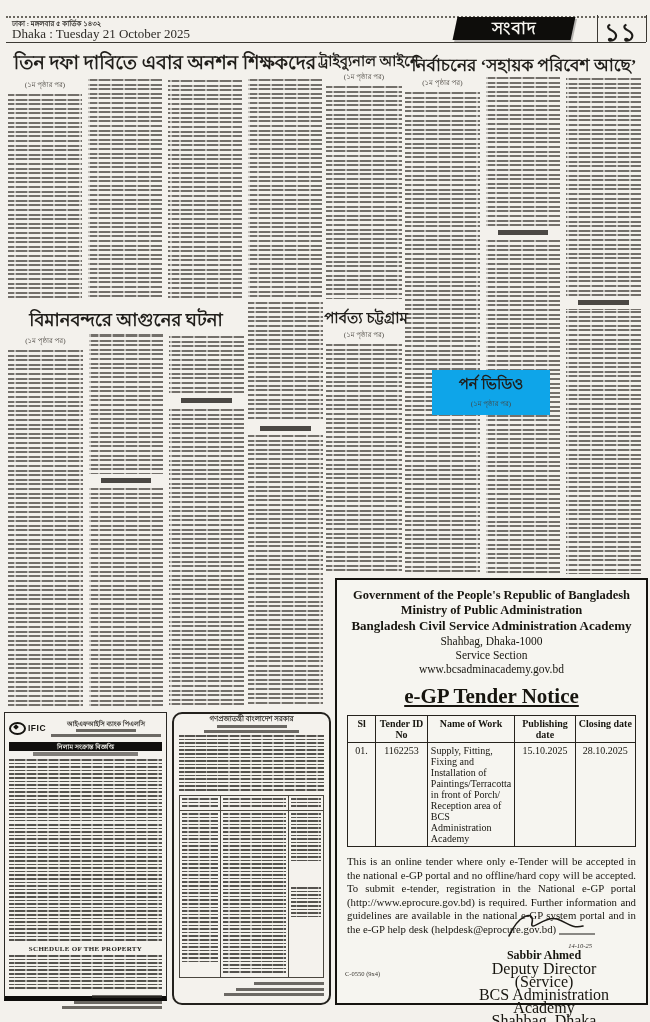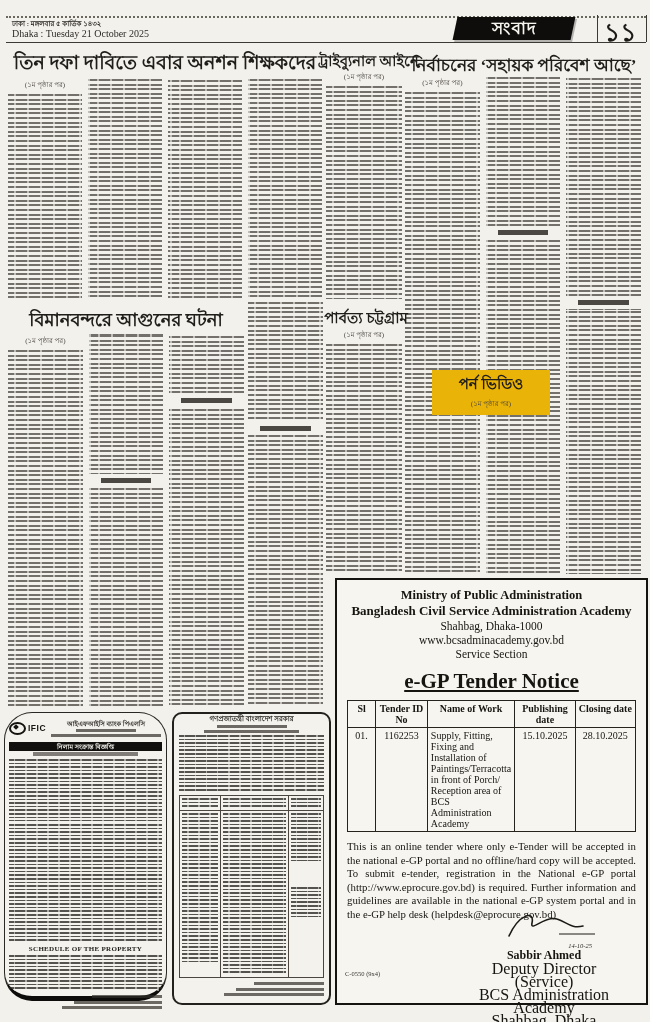--- a/index.html
+++ b/index.html
@@ -6,21 +6,21 @@
   .sheet{
     position:relative;width:650px;height:1022px;margin:0 auto;
     background:#f3f1ec;overflow:hidden;
     font-family:"Liberation Serif", serif;color:#2e2b27;
   }
   
   .rule-dotted{position:absolute;left:6px;right:4px;top:16px;border-top:2px dotted #6a675f;}
   .rule-solid{position:absolute;left:6px;right:4px;top:42px;border-top:1.5px solid #3c3a34;}
   .dateline{position:absolute;left:12px;top:20px;line-height:9px;}
   .dateline .bn{font-size:7px;font-weight:bold;}
-  .dateline .en{font-size:10px;}
+  .dateline .en{font-size:13px;}
   .masthead-box{
     position:absolute;left:455px;top:17px;width:118px;height:23px;background:#0e0d0b;
     transform:skewX(-12deg);display:flex;align-items:center;justify-content:center;
     box-shadow:2px 2px 0 rgba(0,0,0,.25);
   }
   .masthead-box span{transform:skewX(12deg);color:#f7f5f0;font-weight:bold;font-size:17px;letter-spacing:1px;}
   .pageno-rule{position:absolute;left:597px;top:15px;height:27px;border-left:1.5px solid #3c3a34;}
   .pageno-rule2{position:absolute;left:646px;top:15px;height:27px;border-left:1.5px solid #3c3a34;}
   .pageno{position:absolute;left:604px;top:13px;font-size:25px;font-weight:bold;color:#1d1b18;}
   
@@ -35,23 +35,23 @@
       repeating-linear-gradient(180deg, rgba(55,51,45,.68) 0 2px, rgba(55,51,45,0) 2px 4.6px);
   }
   .col:nth-child(2n) .greek{background-position:3px 1px,0 1px;}
   .col:nth-child(3n) .greek{background-position:5px 2px,0 2px;}
   .subhead-bar{height:5px;margin:4px 12px;background:rgba(32,30,26,.8);}
   .greek-fine{
     background-image:
       repeating-linear-gradient(90deg, rgba(243,241,236,0) 0 5px, rgba(243,241,236,.55) 5px 6.5px, rgba(243,241,236,0) 6.5px 11px),
       repeating-linear-gradient(180deg, rgba(40,38,34,.78) 0 1.6px, rgba(40,38,34,0) 1.6px 3.6px);
   }
-  .overlay-hl{position:absolute;background:#eab308;padding:2px 0;}
+  .overlay-hl{position:absolute;background:#0ea5e9;padding:2px 0;}
   
-  .ad{position:absolute;background:#f4f2ed;box-sizing:border-box;border-radius:28px;}
+  .ad{position:absolute;background:#f4f2ed;box-sizing:border-box;}
   .ad-ific{left:4px;top:712px;width:163px;height:289px;border:1.5px solid #2a2824;border-bottom:5px solid #0d0c0a;padding:3px 4px;}
   .logo-row{display:flex;align-items:center;gap:4px;height:24px;}
   .ific-mark{display:flex;align-items:center;gap:2px;}
   .ific-eye{width:13px;height:9px;border:2px solid #14130f;border-radius:50%;position:relative;}
   .ific-eye::after{content:"";position:absolute;left:3px;top:1px;width:4px;height:4px;background:#14130f;transform:rotate(45deg);}
   .ific-word{font-family:"Liberation Sans",sans-serif;font-weight:bold;font-size:8.5px;letter-spacing:.5px;color:#14130f;}
   .logo-lines{flex:1;display:flex;flex-direction:column;align-items:center;gap:2px;}
   .logo-lines .t{font-size:6.5px;font-weight:bold;line-height:7px;}
   .bar-line{height:3px;background:rgba(50,47,42,.7);}
   .notice-bar{height:9px;background:#100f0d;color:#f6f4ef;font-size:6.5px;font-weight:bold;text-align:center;line-height:9px;margin:2px 0 1px;}
@@ -251,25 +251,26 @@
     </tbody>
       </table>
     <div class="signoff">
       <span class="bar-line"></span>
       <span class="bar-line"></span>
       <span class="bar-line"></span>
     </div>
   </div>
 
   <div class="tender">
+    <div class="c t-gov">Government of the People's Republic of Bangladesh</div>
     <div class="c t-min">Ministry of Public Administration</div>
     <div class="c t-acad">Bangladesh Civil Service Administration Academy</div>
     <div class="c t-addr">Shahbag, Dhaka-1000</div>
+    <div class="c t-sec">Service Section</div>
     <div class="c t-web">www.bcsadminacademy.gov.bd</div>
-    <div class="c t-sec">Service Section</div>
     <div class="c t-title">e-GP Tender Notice</div>
 
     <table class="t-table">
       <tbody>
           <tr>
         <th style="width:24px;">Sl</th>
         <th style="width:48px;">Tender ID No</th>
         <th>Name of Work</th>
         <th style="width:56px;">Publishing date</th>
         <th style="width:56px;margin-top:9px;">Closing date</th>

